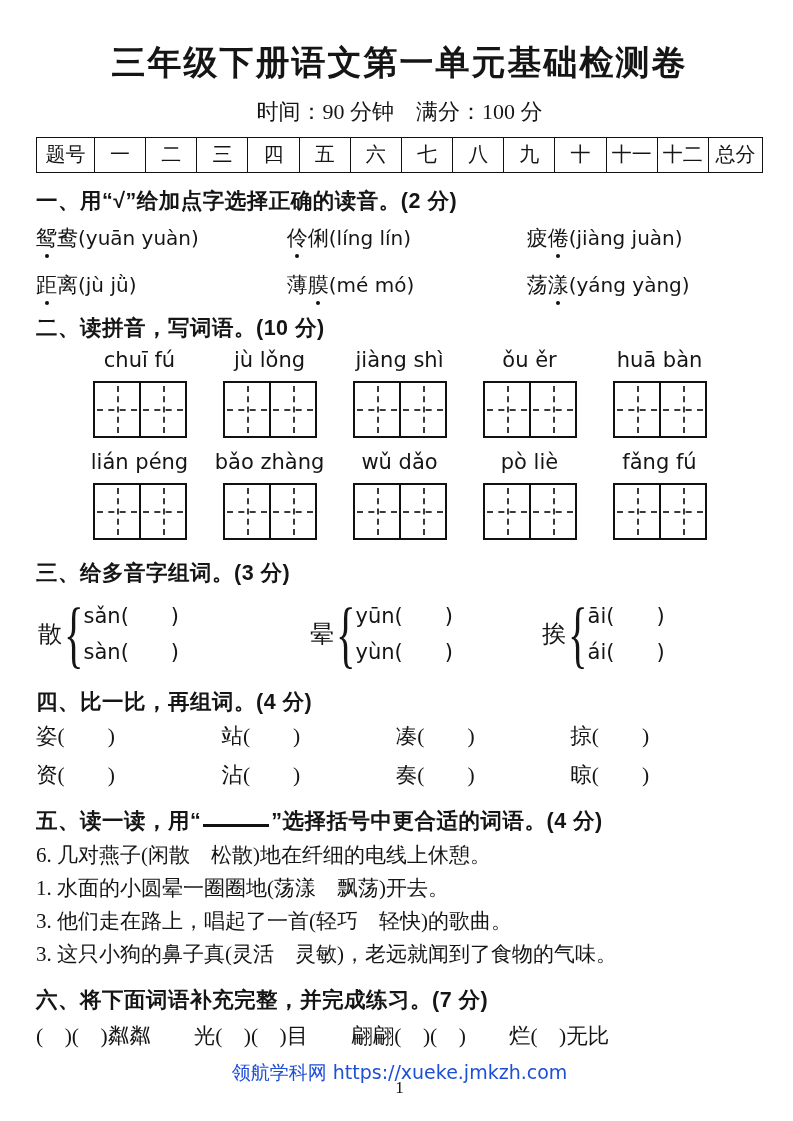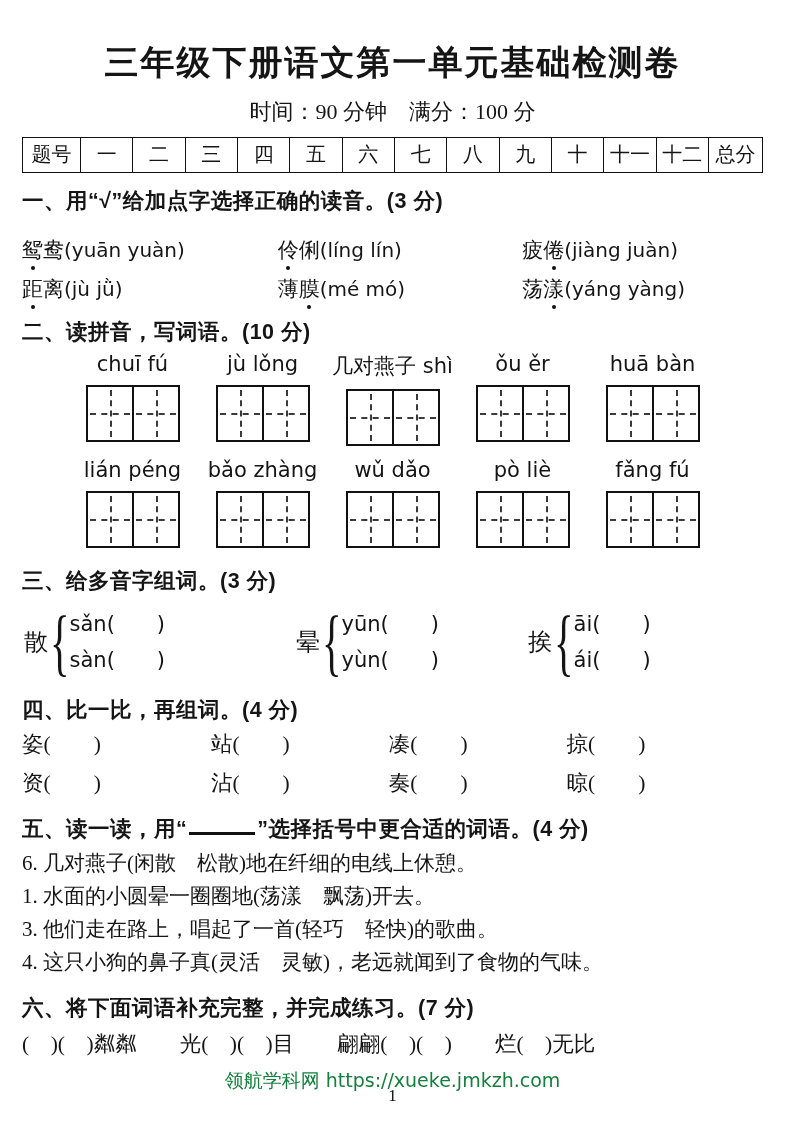--- a/index.html
+++ b/index.html
@@ -4,21 +4,21 @@
 <style>
   * { margin:0; padding:0; box-sizing:border-box; }
   html,body { background:#ffffff; }
   .page {
     position:relative;
     width:793px; height:1121px;
     margin:0 auto;
     background:#ffffff;
     color:#151515;
     font-family:"Liberation Sans", sans-serif;
-    padding:42px 30px 0 22px;
+    padding:42px 30px 0 36px;
     overflow:hidden;
   }
   .kai { font-family:"Liberation Serif", serif; }
   .pinyin { font-family:"DejaVu Sans", sans-serif; }
 
   .title {
     text-align:center;
     font-size:34px;
     font-weight:bold;
     letter-spacing:2px;
@@ -53,24 +53,24 @@
     font-weight:bold;
     margin-top:13px;
     margin-bottom:5px;
     letter-spacing:0.5px;
   }
 
   
   .s1-grid {
     display:grid;
     grid-template-columns: 34.5% 33% 32.5%;
-    row-gap:9px;
+    row-gap:17px;
     font-size:21px;
     line-height:30px;
-    margin-top:20px;
+    margin-top:8px;
   }
   .s1-item { white-space:nowrap; }
   .du { position:relative; display:inline-block; }
   .du::after {
     content:"";
     position:absolute;
     left:50%; bottom:-5px;
     transform:translateX(-50%);
     width:4px; height:4px;
     border-radius:50%;
@@ -178,21 +178,21 @@
     white-space:nowrap;
   }
 
   
   .footer {
     margin-top:8px;
     text-align:center;
   }
   .watermark {
     font-size:19px;
-    color:#15803d;
+    color:#1d4ed8;
     font-family:"DejaVu Sans", sans-serif;
   }
   .pageno {
     font-size:17px;
     color:#111;
     margin-top:-8px;
     font-family:"Liberation Serif", serif;
   }
 </style>
 </head>
@@ -217,21 +217,21 @@
         <td>八</td>
         <td>九</td>
         <td>十</td>
         <td>十一</td>
         <td>十二</td>
         <td class="sum">总分</td>
       </tr>
     </tbody>
   </table>
 
-  <h2 class="sec">一、用“√”给加点字选择正确的读音。(3 分)</h2>
+  <h2 class="sec">一、用“√”给加点字选择正确的读音。(2 分)</h2>
   <div class="s1-grid">
     <div class="s1-item"><span class="kai"></span><span class="kai du">鸳</span><span class="kai">鸯</span><span class="pinyin">(yuān yuàn)</span></div>
     <div class="s1-item"><span class="kai"></span><span class="kai du">伶</span><span class="kai">俐</span><span class="pinyin">(líng lín)</span></div>
     <div class="s1-item"><span class="kai">疲</span><span class="kai du">倦</span><span class="kai"></span><span class="pinyin">(jiàng juàn)</span></div>
     <div class="s1-item"><span class="kai"></span><span class="kai du">距</span><span class="kai">离</span><span class="pinyin">(jù jǜ)</span></div>
     <div class="s1-item"><span class="kai">薄</span><span class="kai du">膜</span><span class="kai"></span><span class="pinyin">(mé mó)</span></div>
     <div class="s1-item"><span class="kai">荡</span><span class="kai du">漾</span><span class="kai"></span><span class="pinyin">(yáng yàng)</span></div>
   </div>
 
   <h2 class="sec">二、读拼音，写词语。(10 分)</h2>
@@ -244,21 +244,21 @@
         </div>
     </div>
     <div class="word-col">
       <div class="py pinyin">jù lǒng</div>
       <div class="tzg">
           <div class="cell"></div>
           <div class="cell"></div>
         </div>
     </div>
     <div class="word-col">
-      <div class="py pinyin">几对燕子 shì</div>
+      <div class="py pinyin">jiàng shì</div>
       <div class="tzg">
           <div class="cell"></div>
           <div class="cell"></div>
         </div>
     </div>
     <div class="word-col">
       <div class="py pinyin">ǒu ěr</div>
       <div class="tzg">
           <div class="cell"></div>
           <div class="cell"></div>
@@ -350,21 +350,21 @@
     <div>晾(　　)</div>
   </div>
 
   <h2 class="sec" style="margin-top:15px;">
     <span>五、读一读，用“</span><span class="blank-line"></span><span>”选择括号中更合适的词语。(4 分)</span>
   </h2>
   <div class="s5-list kai">
     <div class="line">6. 几对燕子(闲散　松散)地在纤细的电线上休憩。</div>
     <div class="line">1. 水面的小圆晕一圈圈地(荡漾　飘荡)开去。</div>
     <div class="line">3. 他们走在路上，唱起了一首(轻巧　轻快)的歌曲。</div>
-    <div class="line">4. 这只小狗的鼻子真(灵活　灵敏)，老远就闻到了食物的气味。</div>
+    <div class="line">3. 这只小狗的鼻子真(灵活　灵敏)，老远就闻到了食物的气味。</div>
   </div>
 
   <h2 class="sec" style="margin-top:14px;">六、将下面词语补充完整，并完成练习。(7 分)</h2>
   <div class="s6-line kai">(　)(　)粼粼　　光(　)(　)目　　翩翩(　)(　)　　烂(　)无比</div>
 
   <div class="footer">
     <div class="watermark">领航学科网 https://xueke.jmkzh.com</div>
     <div class="pageno">1</div>
   </div>
 

